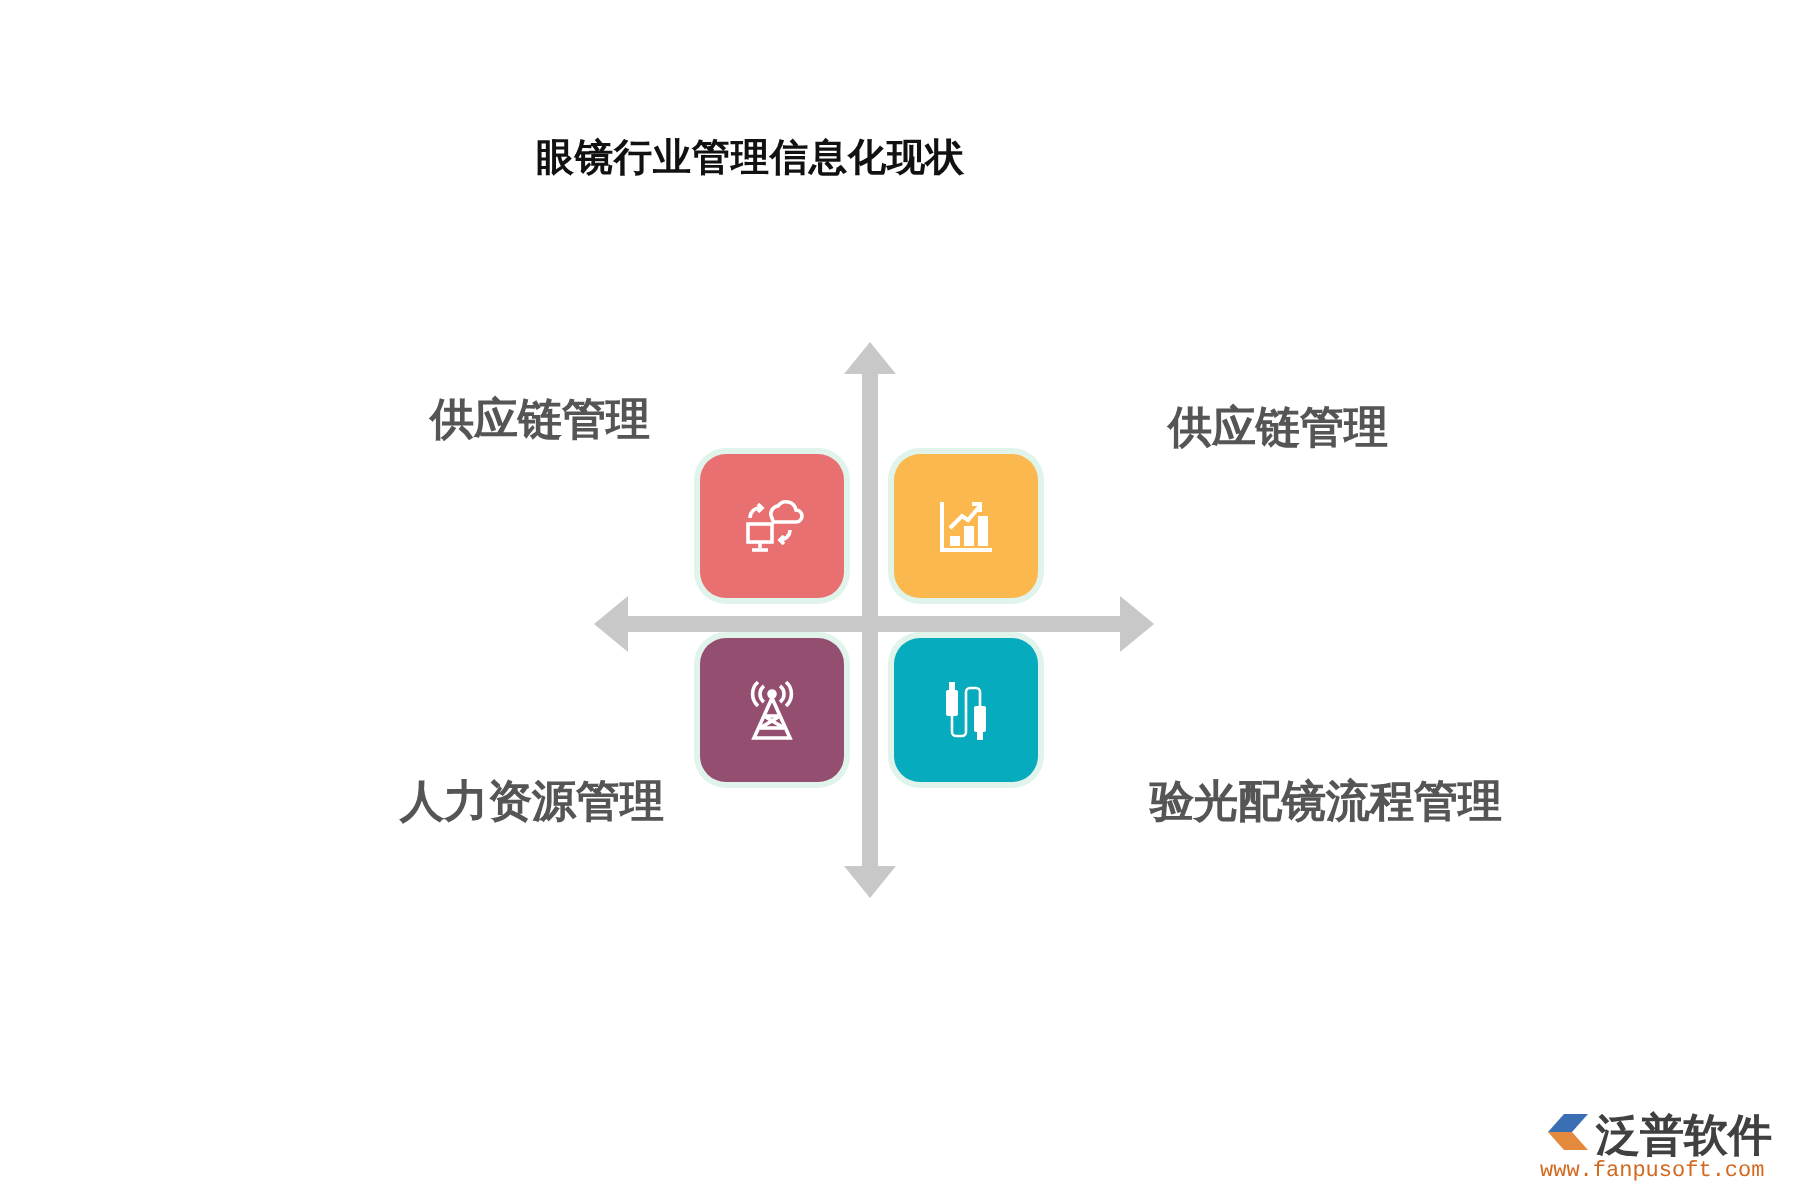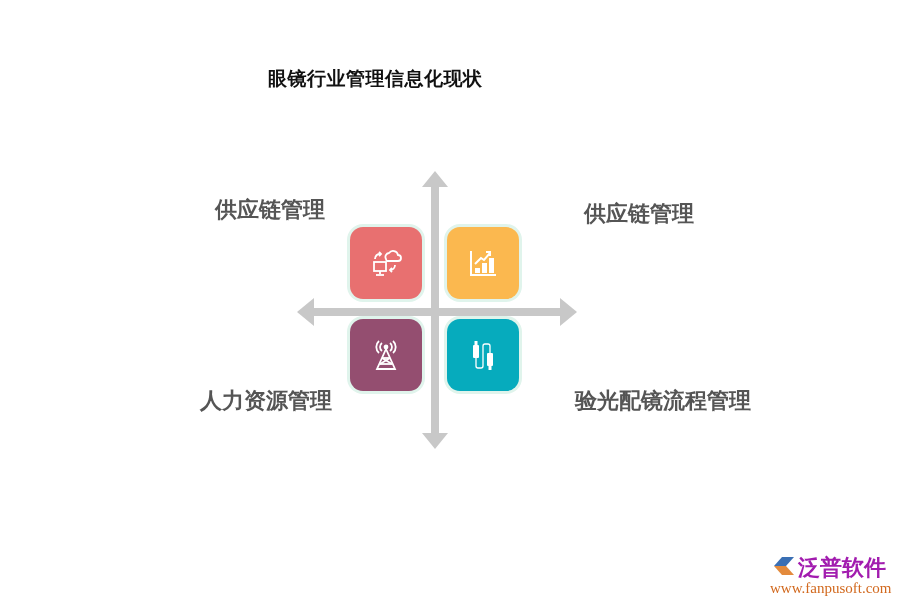--- a/index.html
+++ b/index.html
@@ -2,22 +2,22 @@
 <html><head>
 <meta charset="utf-8">
 <style>
   html,body{margin:0;padding:0;}
   body{width:900px;height:600px;background:#ffffff;position:relative;overflow:hidden;font-family:"DejaVu Sans","Liberation Sans",sans-serif;}
   .title{position:absolute;left:268px;top:66px;font-size:19px;font-weight:bold;color:#111;letter-spacing:0.5px;white-space:nowrap;}
   .label{position:absolute;font-size:22px;font-weight:bold;color:#555555;white-space:nowrap;}
   .tile-wrap{position:absolute;width:78px;height:78px;border-radius:16px;background:#e0f4ec;}
   .tile{position:absolute;left:3px;top:3px;width:72px;height:72px;border-radius:13px;display:flex;align-items:center;justify-content:center;}
   .logo{position:absolute;left:770px;top:553px;}
-  .logo-main{position:absolute;left:28px;top:0px;font-size:22px;color:#a21caf;white-space:nowrap;font-weight:bold;}
-  .logo-url{position:absolute;left:0px;top:27px;font-size:15px;color:#d2691e;font-family:Liberation Serif, serif;white-space:nowrap;}
+  .logo-main{position:absolute;left:28px;top:0px;font-size:22px;color:#404040;white-space:nowrap;font-weight:bold;}
+  .logo-url{position:absolute;left:0px;top:27px;font-size:11px;color:#d2691e;font-family:Liberation Mono, monospace;white-space:nowrap;}
 </style>
 </head>
 <body>
 
 <div class="title">眼镜行业管理信息化现状</div>
 
 <div>
   <svg style="position:absolute;left:0;top:0" width="900" height="600">
     <g fill="#c8c8c8">
       <rect x="431" y="186" width="8" height="250"></rect>

